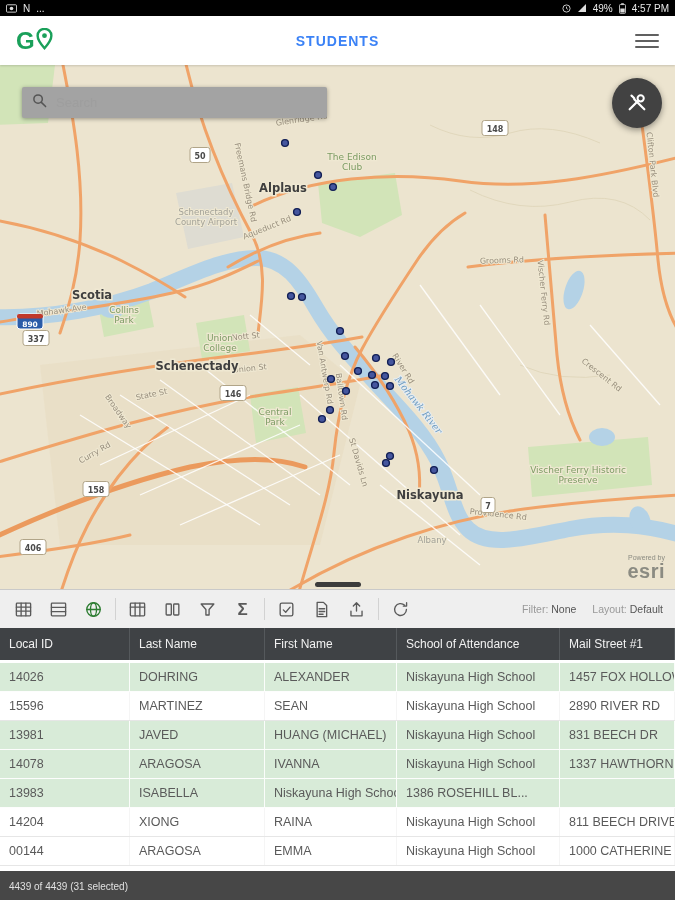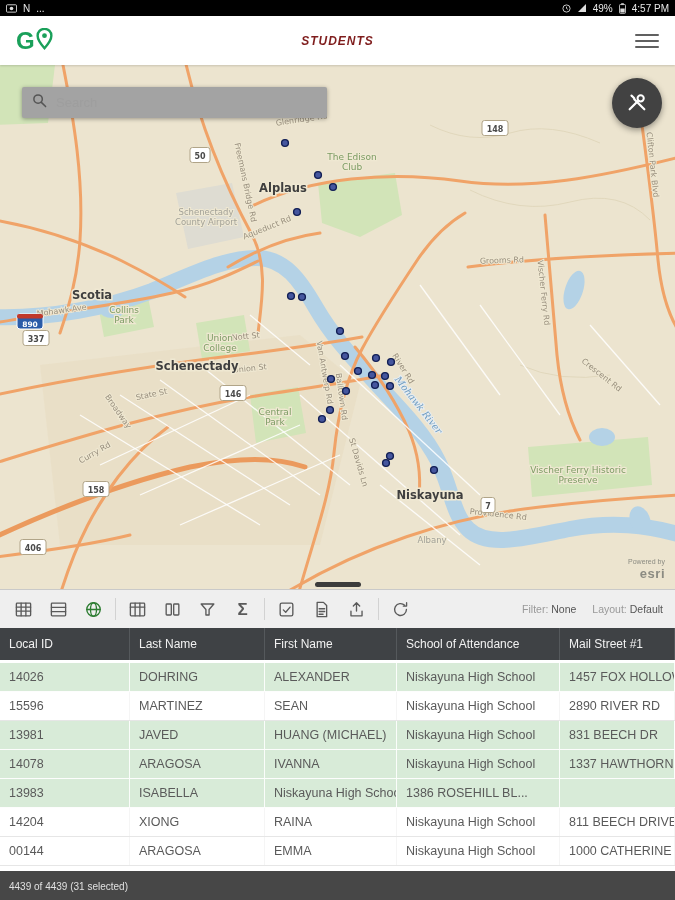--- a/index.html
+++ b/index.html
@@ -12,21 +12,21 @@
   .sb-group { display:flex; align-items:center; gap:6px; }
   .sb-ic { display:inline-flex; align-items:center; }
   .sb-ic svg { display:block; }
 
   
   .app-header { height:49px; background:#fff; display:flex; align-items:center;
     position:relative; padding:0 16px; box-shadow:0 1px 2px rgba(0,0,0,.15); z-index:5; }
   .logo { display:flex; align-items:center; gap:1px; }
   .logo-g { font-size:24px; font-weight:bold; color:#1aa05a; line-height:1; }
   .page-title { position:absolute; left:50%; transform:translateX(-50%);
-    font-size:12px; font-weight:bold; letter-spacing:1px; color:#7f1d1d;font-style:italic; }
+    font-size:14px; font-weight:bold; letter-spacing:1px; color:#3b82f6; }
   .hamburger { margin-left:auto; width:24px; display:flex; flex-direction:column;
     gap:4px; cursor:pointer; background:none; border:none; padding:2px 0; }
   .hamburger span { display:block; height:2px; background:#606060; border-radius:1px; }
 
   
   .map-wrap { position:relative; height:525px; overflow:hidden; background:#ece4cf;
     border-bottom:1px solid #c9c9c9; }
   .map-wrap svg.map { position:absolute; inset:0; }
   .search-box { position:absolute; left:22px; top:22px; width:305px; height:31px;
     background:#a3a3a3; border-radius:2px; box-shadow:0 1px 4px rgba(0,0,0,.35);
@@ -35,21 +35,21 @@
     font-family:"Liberation Sans", sans-serif; background:transparent; }
   .search-box input::placeholder { color:#9e9e9e; }
   .fab-tools { position:absolute; top:13px; right:13px; width:50px; height:50px;
     border-radius:50%; background:#424242; border:none; box-shadow:0 2px 6px rgba(0,0,0,.4);
     display:flex; align-items:center; justify-content:center; cursor:pointer; }
   .map-handle { position:absolute; bottom:2px; left:50%; transform:translateX(-50%);
     width:46px; height:5px; background:#3c3c3c; border-radius:3px; cursor:row-resize; }
   .attribution { position:absolute; right:10px; bottom:8px; text-align:right;
     color:#8b8b82; line-height:1; }
   .attribution .powered { font-size:7px; display:block; }
-  .attribution .esri { font-size:13px; font-weight:bold; letter-spacing:.5px; }
+  .attribution .esri { font-size:20px; font-weight:bold; letter-spacing:.5px; }
 
   
   .road-o { fill:none; stroke:#f0a368; stroke-width:3; stroke-linecap:round; }
   .road-w { stroke-width:5; stroke:#eb9a5d; }
   .road-t { fill:none; stroke:#ffffff; stroke-width:1.3; opacity:.85; }
   .contour { fill:none; stroke:#dcd2b4; stroke-width:1; opacity:.7; }
   .lbl-town { font:bold 11.5px "DejaVu Sans", sans-serif; fill:#3f3f3f;
     stroke:#efe8d2; stroke-width:3px; paint-order:stroke; text-anchor:middle; }
   .lbl-park { font:9px "DejaVu Sans", sans-serif; fill:#7c9c64;
     stroke:#efe8d2; stroke-width:2.5px; paint-order:stroke; text-anchor:middle; }

